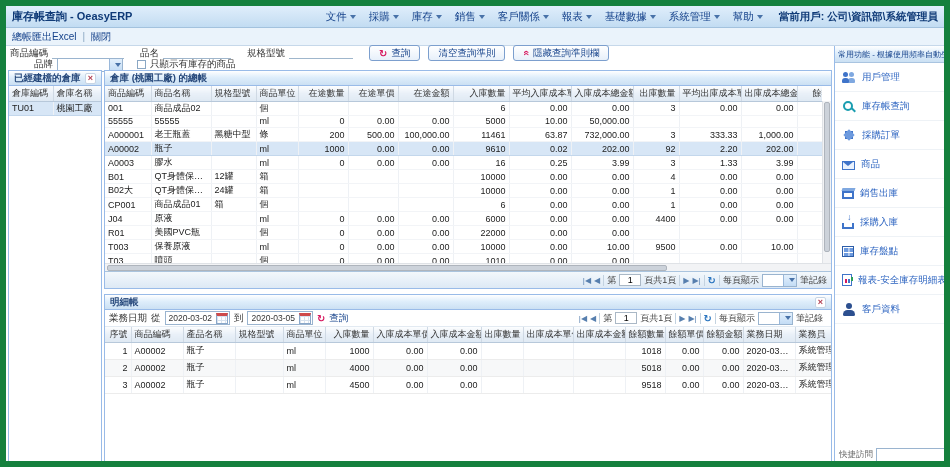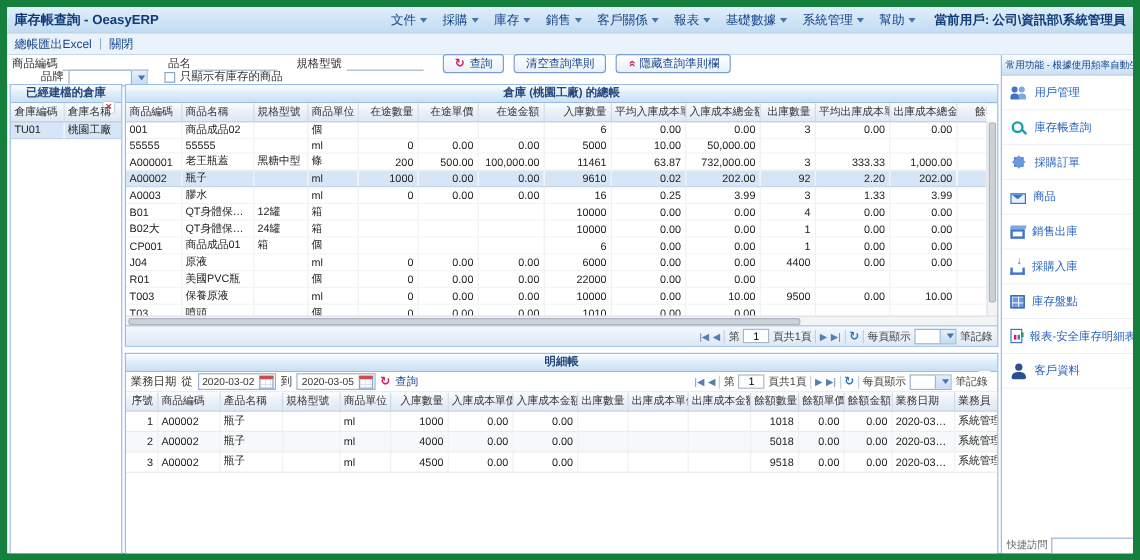--- a/index.html
+++ b/index.html
@@ -39,21 +39,21 @@
   .combo { display:inline-flex; align-items:stretch; border:1px solid #9ab4cf; background:#fff; height:14px; }
   .combo-val { font-size:9px; color:#333; padding:1px 3px 0 3px; min-width:20px;margin-top:20px; }
   .trigger { width:13px; background:linear-gradient(#e3f0fc,#c3dcf5); border-left:1px solid #9ab8da;
     display:flex; align-items:center; justify-content:center; }
   .cb { width:9px; height:9px; border:1px solid #8aa7c4; background:#fff; display:inline-block; margin:0 4px 0 14px; }
 
   
   .panel { position:absolute; border:1px solid #99bbe8; background:#fff; overflow:hidden; }
   .panel-hd { height:15px; background:linear-gradient(#ffffff,#dfeefb 45%,#cbe0f3);
     border-bottom:1px solid #99bbe8; display:flex; align-items:center; padding:0 5px;
-    font-size:9.5px; font-weight:bold; color:#25477a;flex-direction:column; }
+    font-size:9.5px; font-weight:bold; color:#25477a; }
   .close-x { margin-left:auto; width:11px; height:11px; line-height:9px; text-align:center;
     border:1px solid #c6d4e4; background:#fff; border-radius:2px; font-size:9px; color:#b03a4e; cursor:default; }
   .close-x::before { content:"×"; }
 
   
   table.grid { border-collapse:collapse; table-layout:fixed; }
   .grid th { height:15px; font-weight:normal; font-size:9px; color:#333; padding:0 3px;
     background:linear-gradient(#fcfdfe,#e9f0f8 50%,#dfe9f3);
     border-right:1px solid #cfd9e4; border-bottom:1px solid #b7c8da; white-space:nowrap; overflow:hidden;margin-left:12px; }
   .grid td { font-size:9px; color:#222; padding:0 3px; white-space:nowrap; overflow:hidden;

